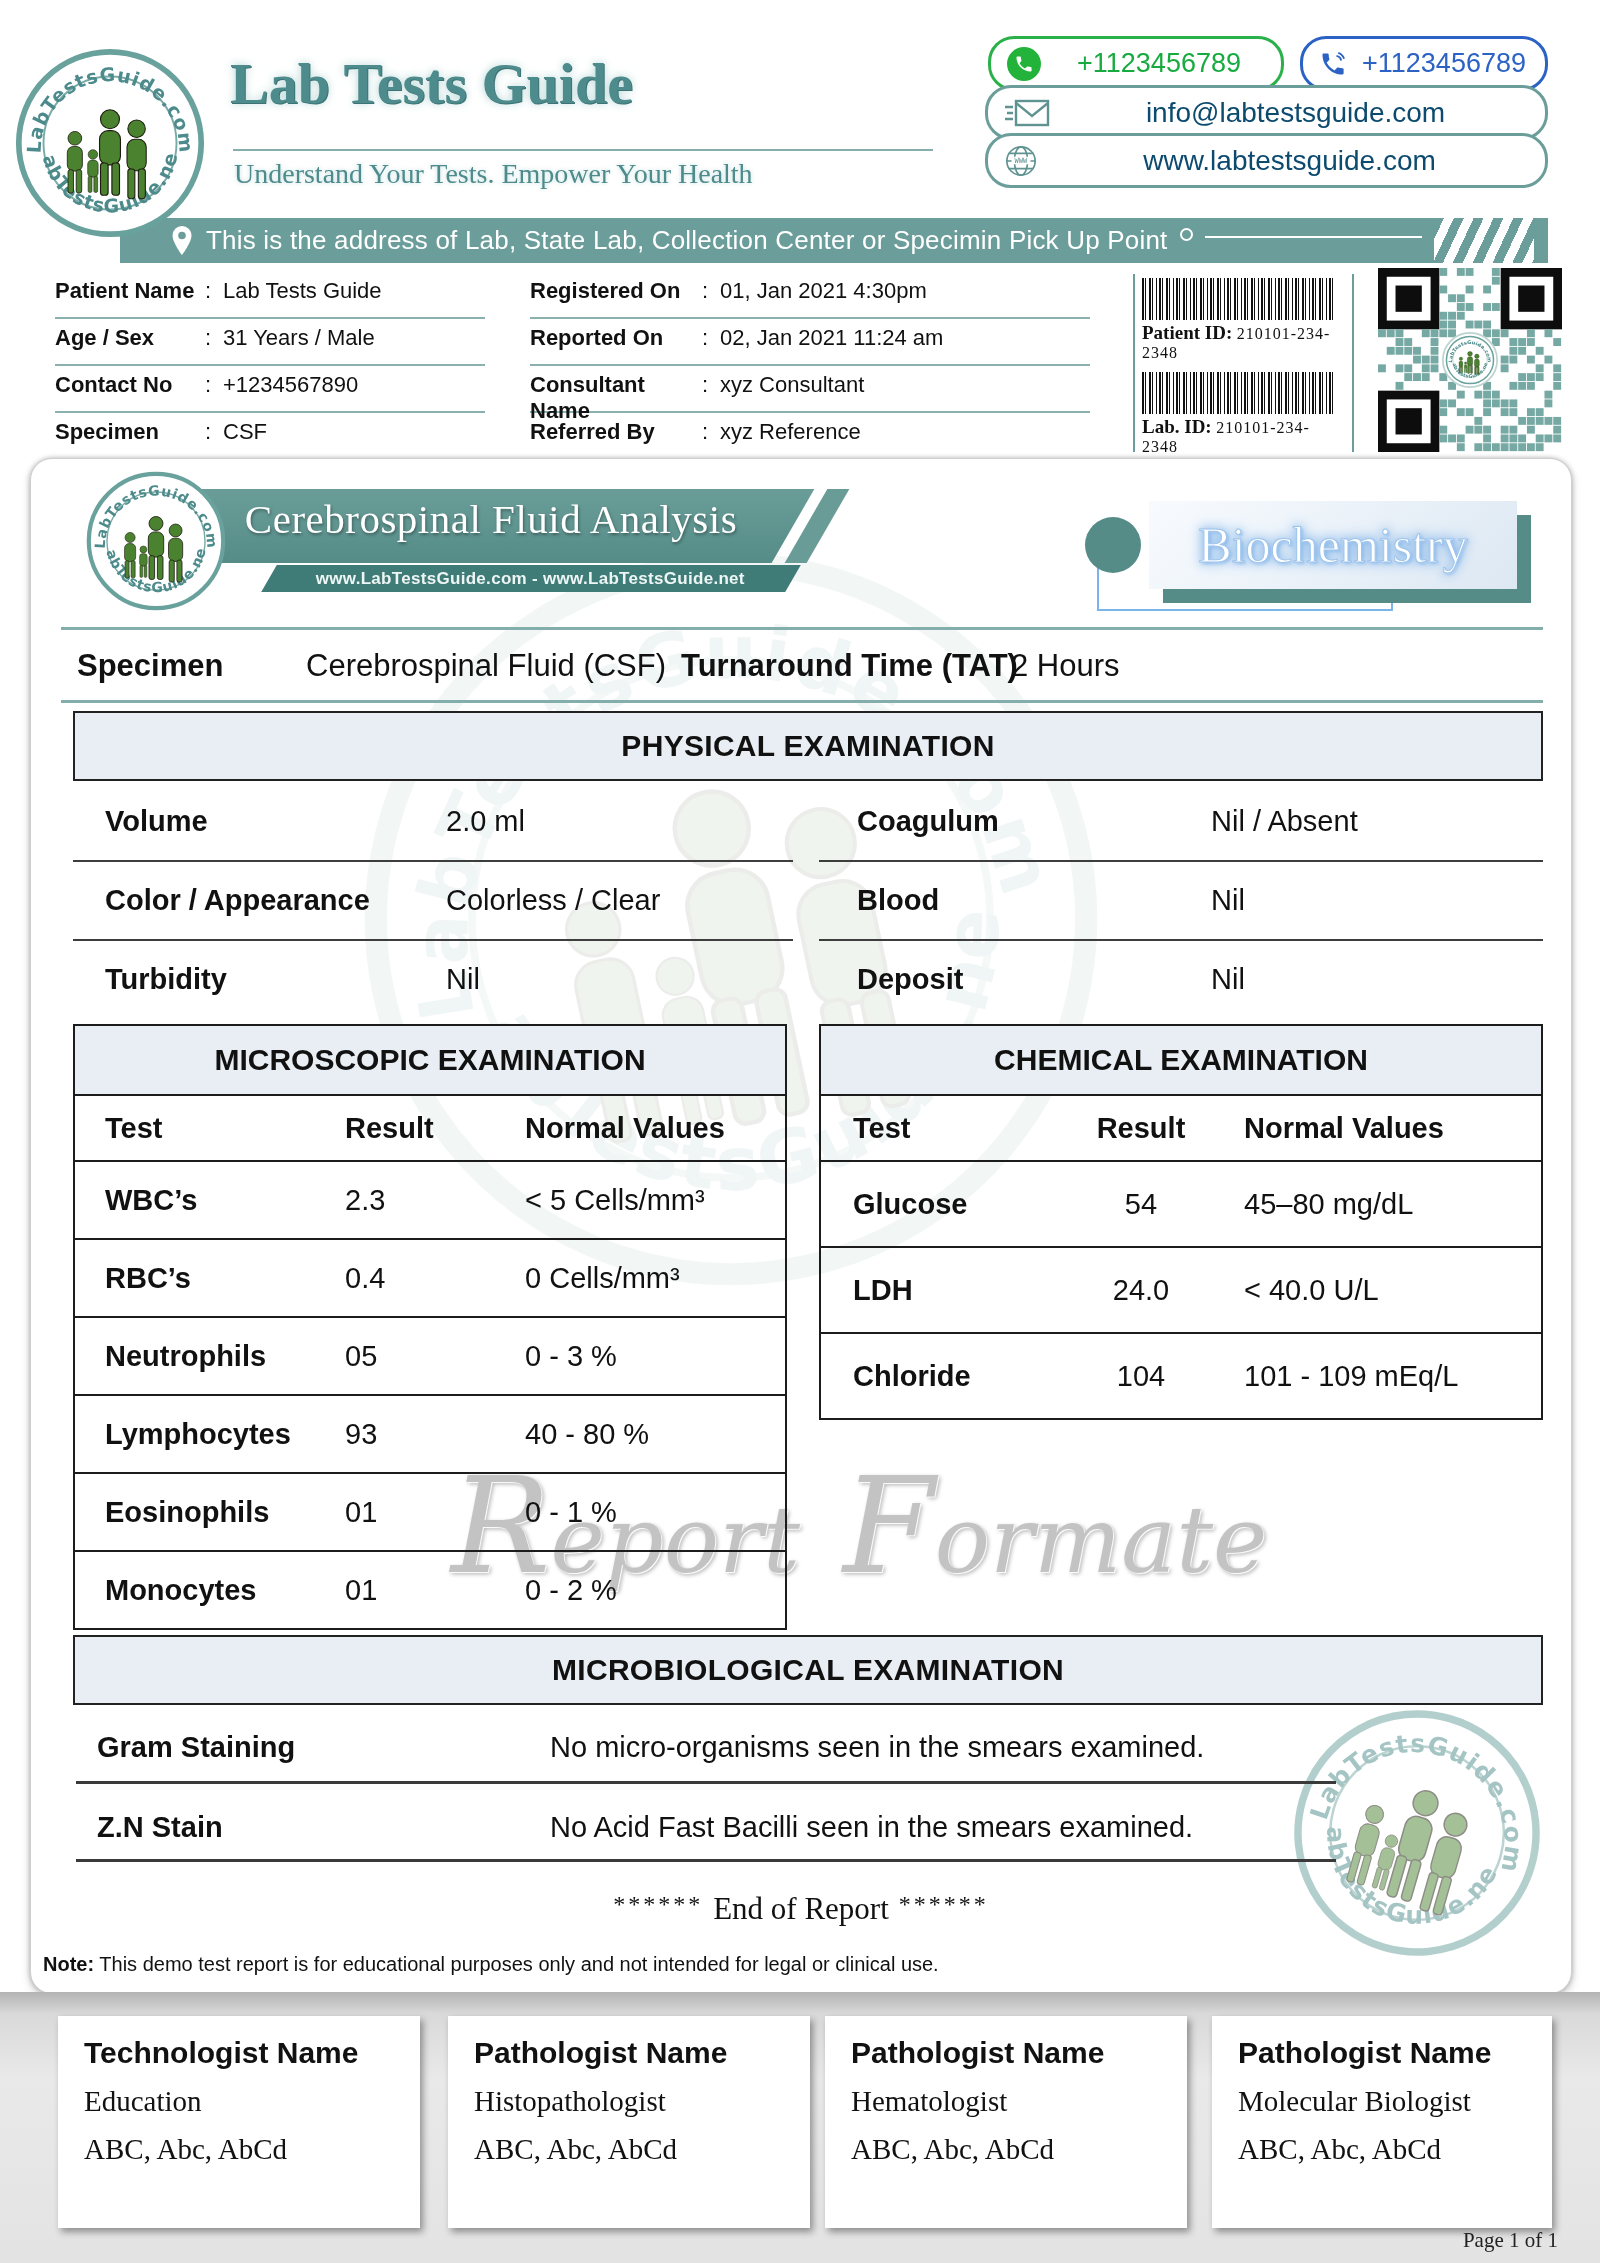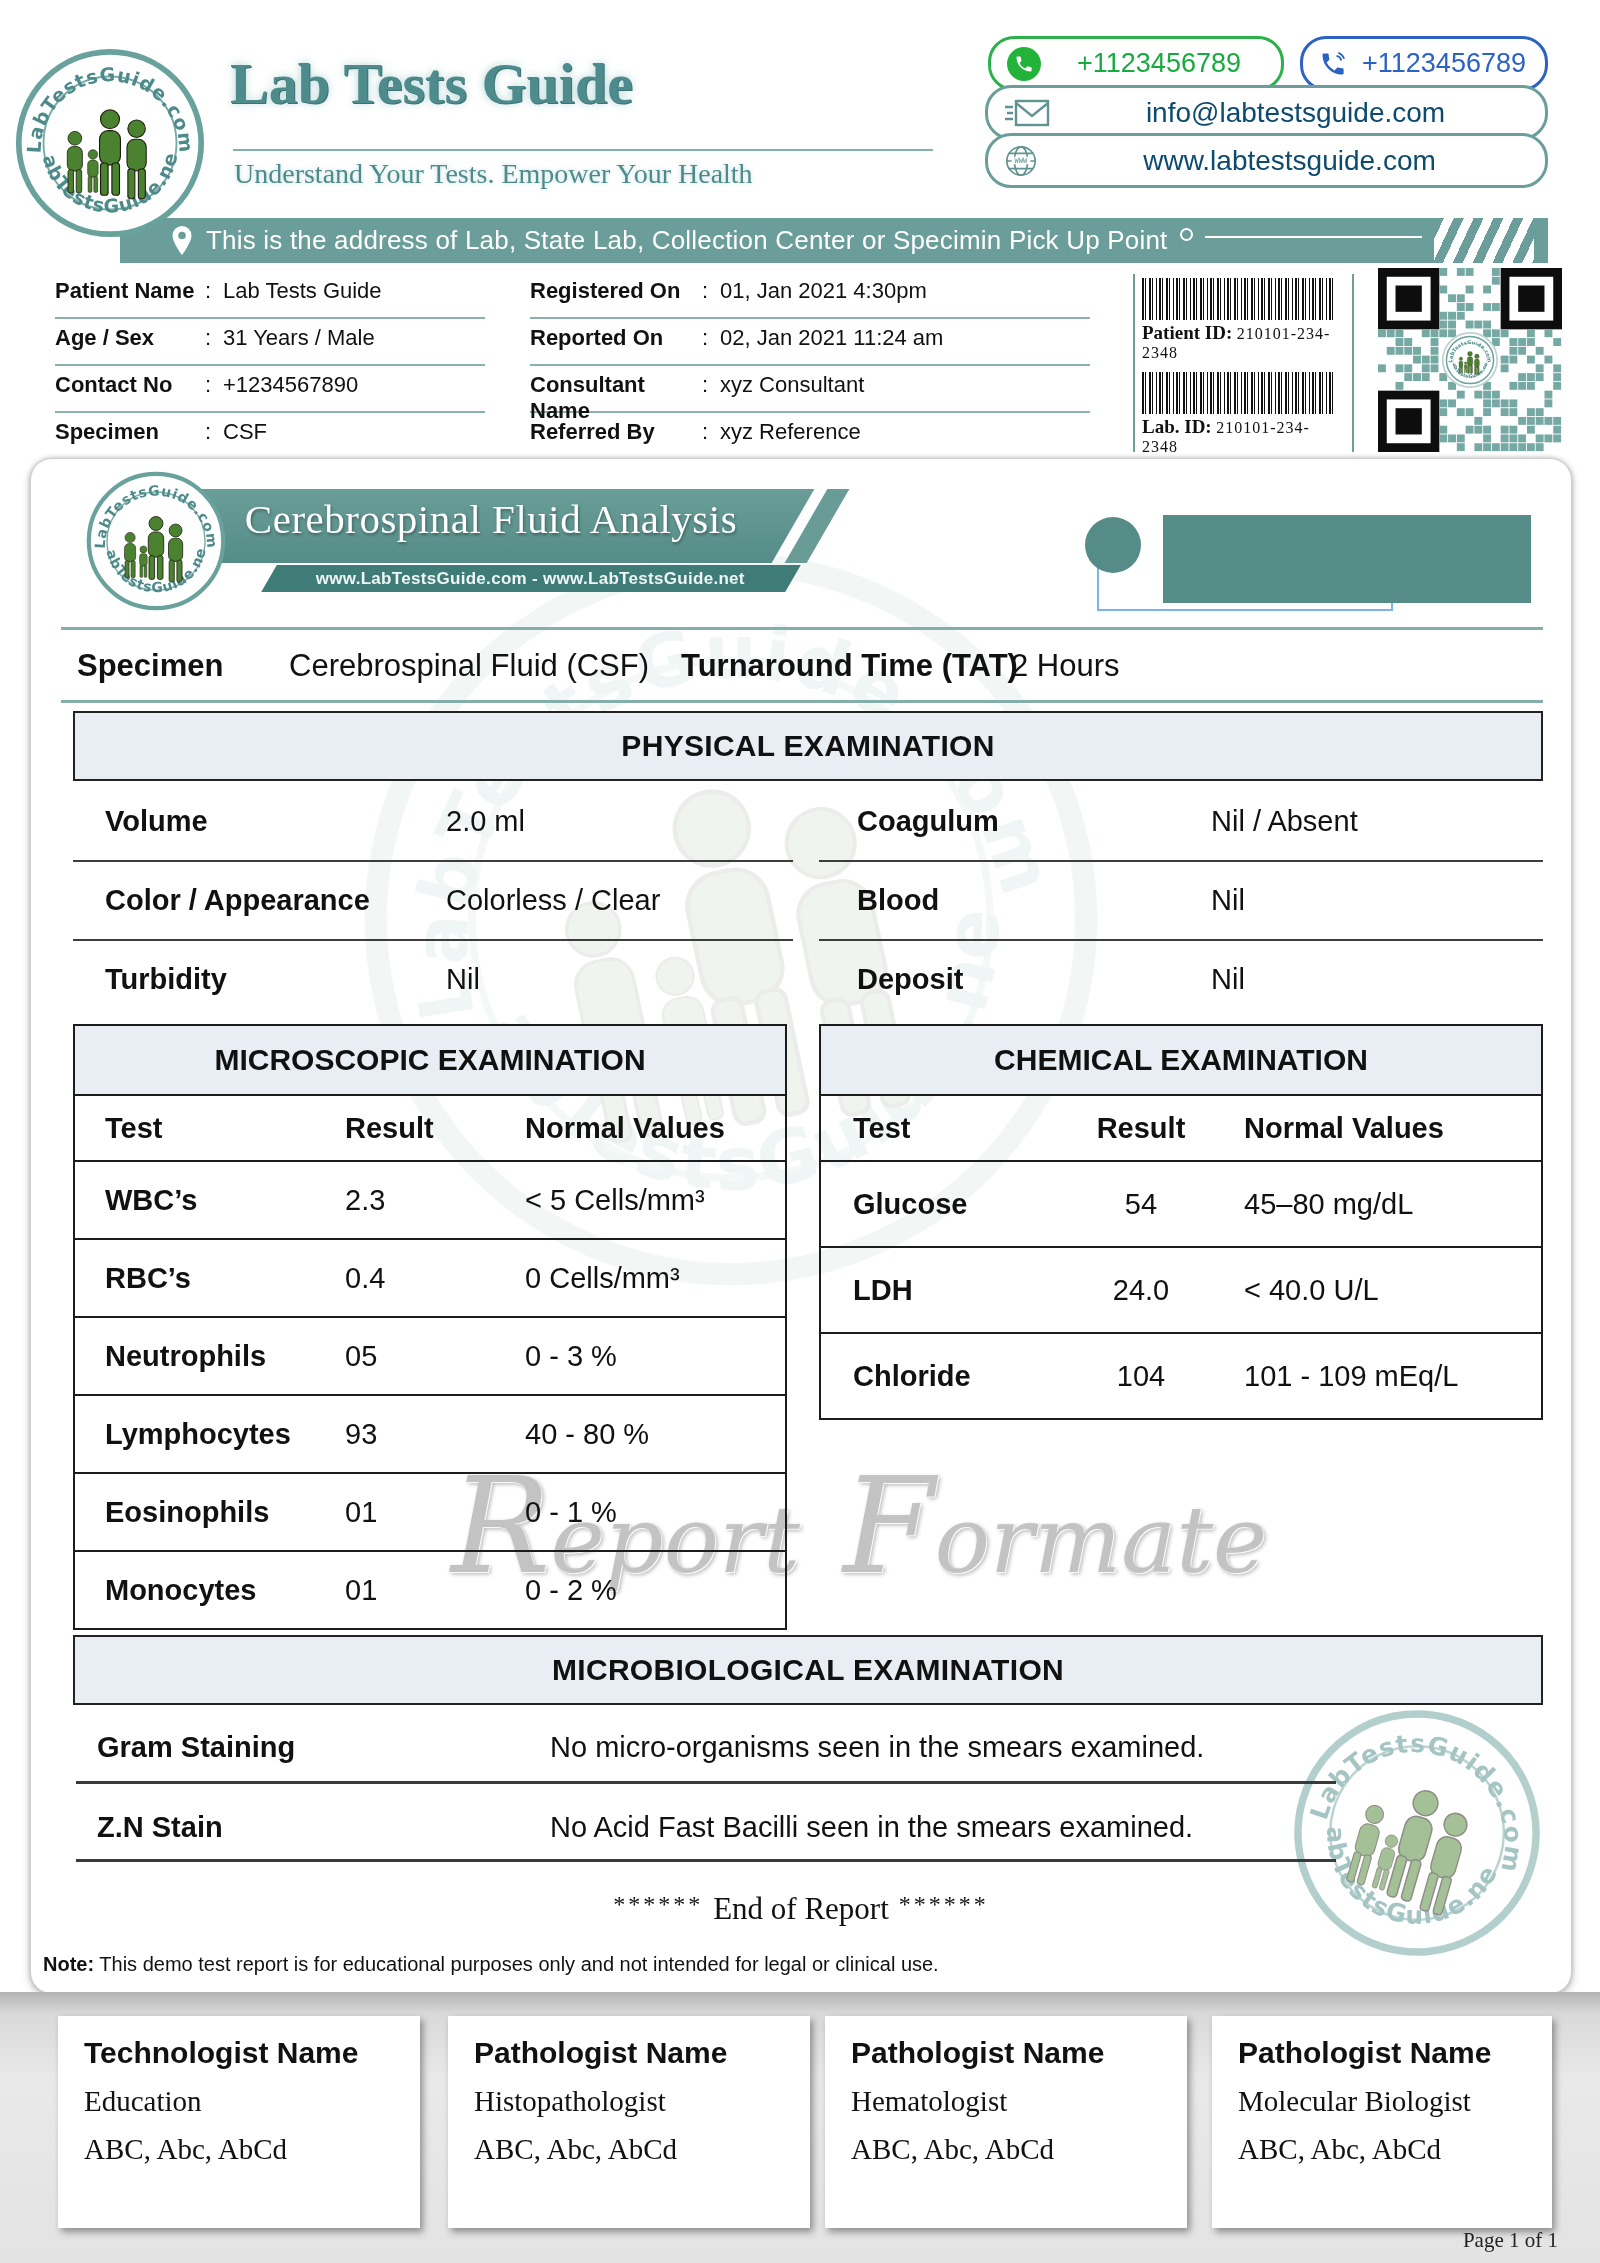--- a/index.html
+++ b/index.html
@@ -70,21 +70,21 @@
   .bio-blue{left:1066px;top:84px;width:292px;height:66px;border:2px solid #79b4ec;border-top:none}
   .bio-shadow{left:1132px;top:56px;width:368px;height:88px;background:#558c88}
   .bio-box{left:1118px;top:42px;width:368px;height:88px;background:linear-gradient(135deg,#f8fbfe,#dde8f3);
            display:flex;align-items:center;justify-content:center;font-family:"Liberation Serif",serif;font-size:50px;
            color:#fff;-webkit-text-stroke:1px #9cc3ec;
            text-shadow:0 0 2px #bcd7f2,0 0 10px #6fa8e5,0 0 16px #86b7ea,2px 2px 3px #a9cbee}
   .bio-dot{left:1054px;top:58px;width:56px;height:56px;border-radius:50%;background:#558c88}
 
   .spec-row{left:30px;top:168px;width:1482px;height:70px;border-top:3px solid #84aeab;border-bottom:3px solid #84aeab;font-size:31px}
   .spec-row span{position:absolute;top:18px}
-  .sp1{left:16px;font-weight:700}.sp2{left:228px}.sp3{left:620px;font-weight:700}.sp4{left:950px}
+  .sp1{left:16px;font-weight:700}.sp2{left:245px}.sp3{left:620px;font-weight:700}.sp4{left:950px}
 
   .sec-head{background:#e9eef4;border:2px solid #222;display:flex;align-items:center;justify-content:center;
             font-size:30px;font-weight:700;letter-spacing:.3px;box-sizing:border-box}
   .phys-head{left:42px;top:252px;width:1470px;height:70px}
   .phys-rows{left:42px;top:324px;width:1470px}
   .phys-row{display:flex;height:79px}
   .half{position:relative;box-sizing:border-box}
   .half.l{width:720px;margin-right:26px}
   .half.r{flex:1}
   .phys-row:not(:last-child) .half{border-bottom:2.5px solid #3d3d3d}
@@ -482,20 +482,21 @@
     <div class="abs z1 band-title">Cerebrospinal Fluid Analysis</div>
     <div class="abs z1 sub-band">
       <span>www.LabTestsGuide.com   -   www.LabTestsGuide.net</span>
     </div>
     <svg class="abs z1" style="left:55px;top:12px" width="140" height="140" viewBox="0 0 200 200">
         <use href="#logo-art"></use>
       </svg>
 
     <div class="abs z1 bio-blue"></div>
     <div class="abs z1 bio-shadow"></div>
+    <div class="abs z1 bio-box">Biochemistry</div>
     <div class="abs z1 bio-dot"></div>
 
     <div class="abs z1 spec-row">
       <span class="sp1">Specimen</span>
       <span class="sp2">Cerebrospinal Fluid (CSF)</span>
       <span class="sp3">Turnaround Time (TAT)</span>
       <span class="sp4">2 Hours</span>
     </div>
 
     <div class="abs z1 sec-head phys-head">PHYSICAL EXAMINATION</div>

